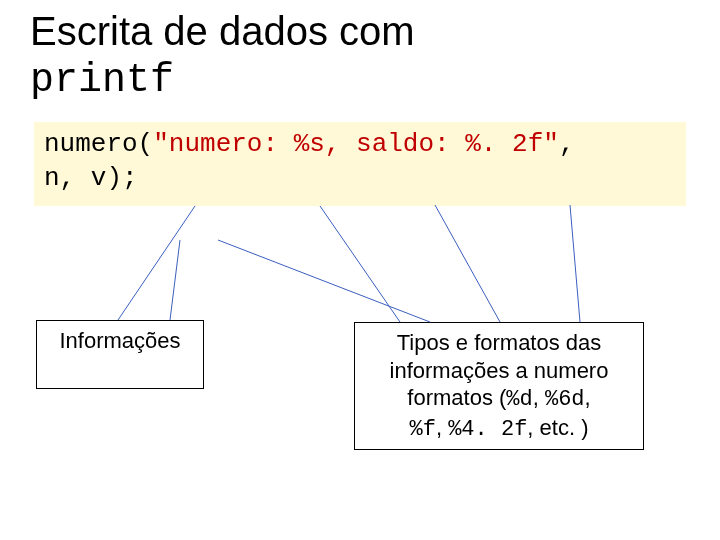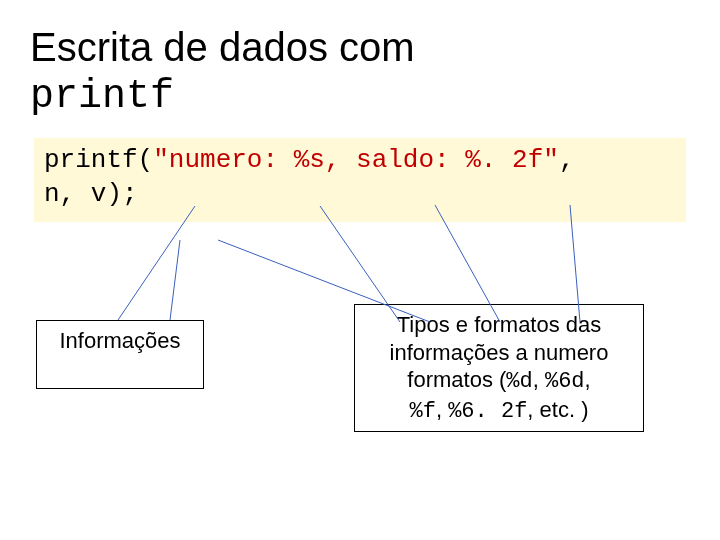--- a/index.html
+++ b/index.html
@@ -11,21 +11,21 @@
     font-family: "Comic Sans MS", "Comic Sans", cursive, sans-serif;
     color: #000;
     position: relative;
     overflow: hidden;
   }
   .slide {
     position: relative;
     width: 720px;
     height: 540px;
     box-sizing: border-box;
-    padding: 24px 30px;
+    padding: 8px 30px;
   }
   .title {
     font-size: 40px;
     line-height: 1.15;
     margin: 0 0 18px 0;
     font-weight: normal;
   }
   .title .mono {
     font-family: "Courier New", Courier, monospace;
     font-size: 40px;
@@ -71,34 +71,34 @@
 <body>
 
 <div class="slide">
 
   <h1 class="title">
     <span>Escrita de dados com</span><br>
     <span class="mono">printf</span>
   </h1>
 
   <div class="codebox">
-    <span>printf(</span><span class="str">"numero: %s, saldo: %. 2f"</span><span>,</span><br>
+    <span>numero(</span><span class="str">"numero: %s, saldo: %. 2f"</span><span>,</span><br>
     <span>       n, v);</span>
   </div>
 
   <div class="labelBox" style="left:36px; top:320px; width:168px;">
     <span>Informações</span><br>
     <br>
   </div>
 
-  <div class="labelBox" style="left:354px; top:304px; width:290px;">
+  <div class="labelBox" style="left:354px; top:322px; width:290px;">
     <span>Tipos e formatos das</span><br>
     <span>informações a numero</span><br>
     <span>formatos (</span><span class="mono">%d</span><span>, </span><span class="mono">%6d</span><span>,</span><br>
-    <span class="mono">%f</span><span>, </span><span class="mono">%6. 2f</span><span>, etc. )</span>
+    <span class="mono">%f</span><span>, </span><span class="mono">%4. 2f</span><span>, etc. )</span>
   </div>
 
   <svg class="annots">
 
     <line x1="118" y1="320" x2="195" y2="206"></line>
     <line x1="170" y1="320" x2="180" y2="240"></line>
 
     <line x1="400" y1="322" x2="320" y2="206"></line>
     <line x1="430" y1="322" x2="218" y2="240"></line>
     <line x1="500" y1="322" x2="435" y2="205"></line>

